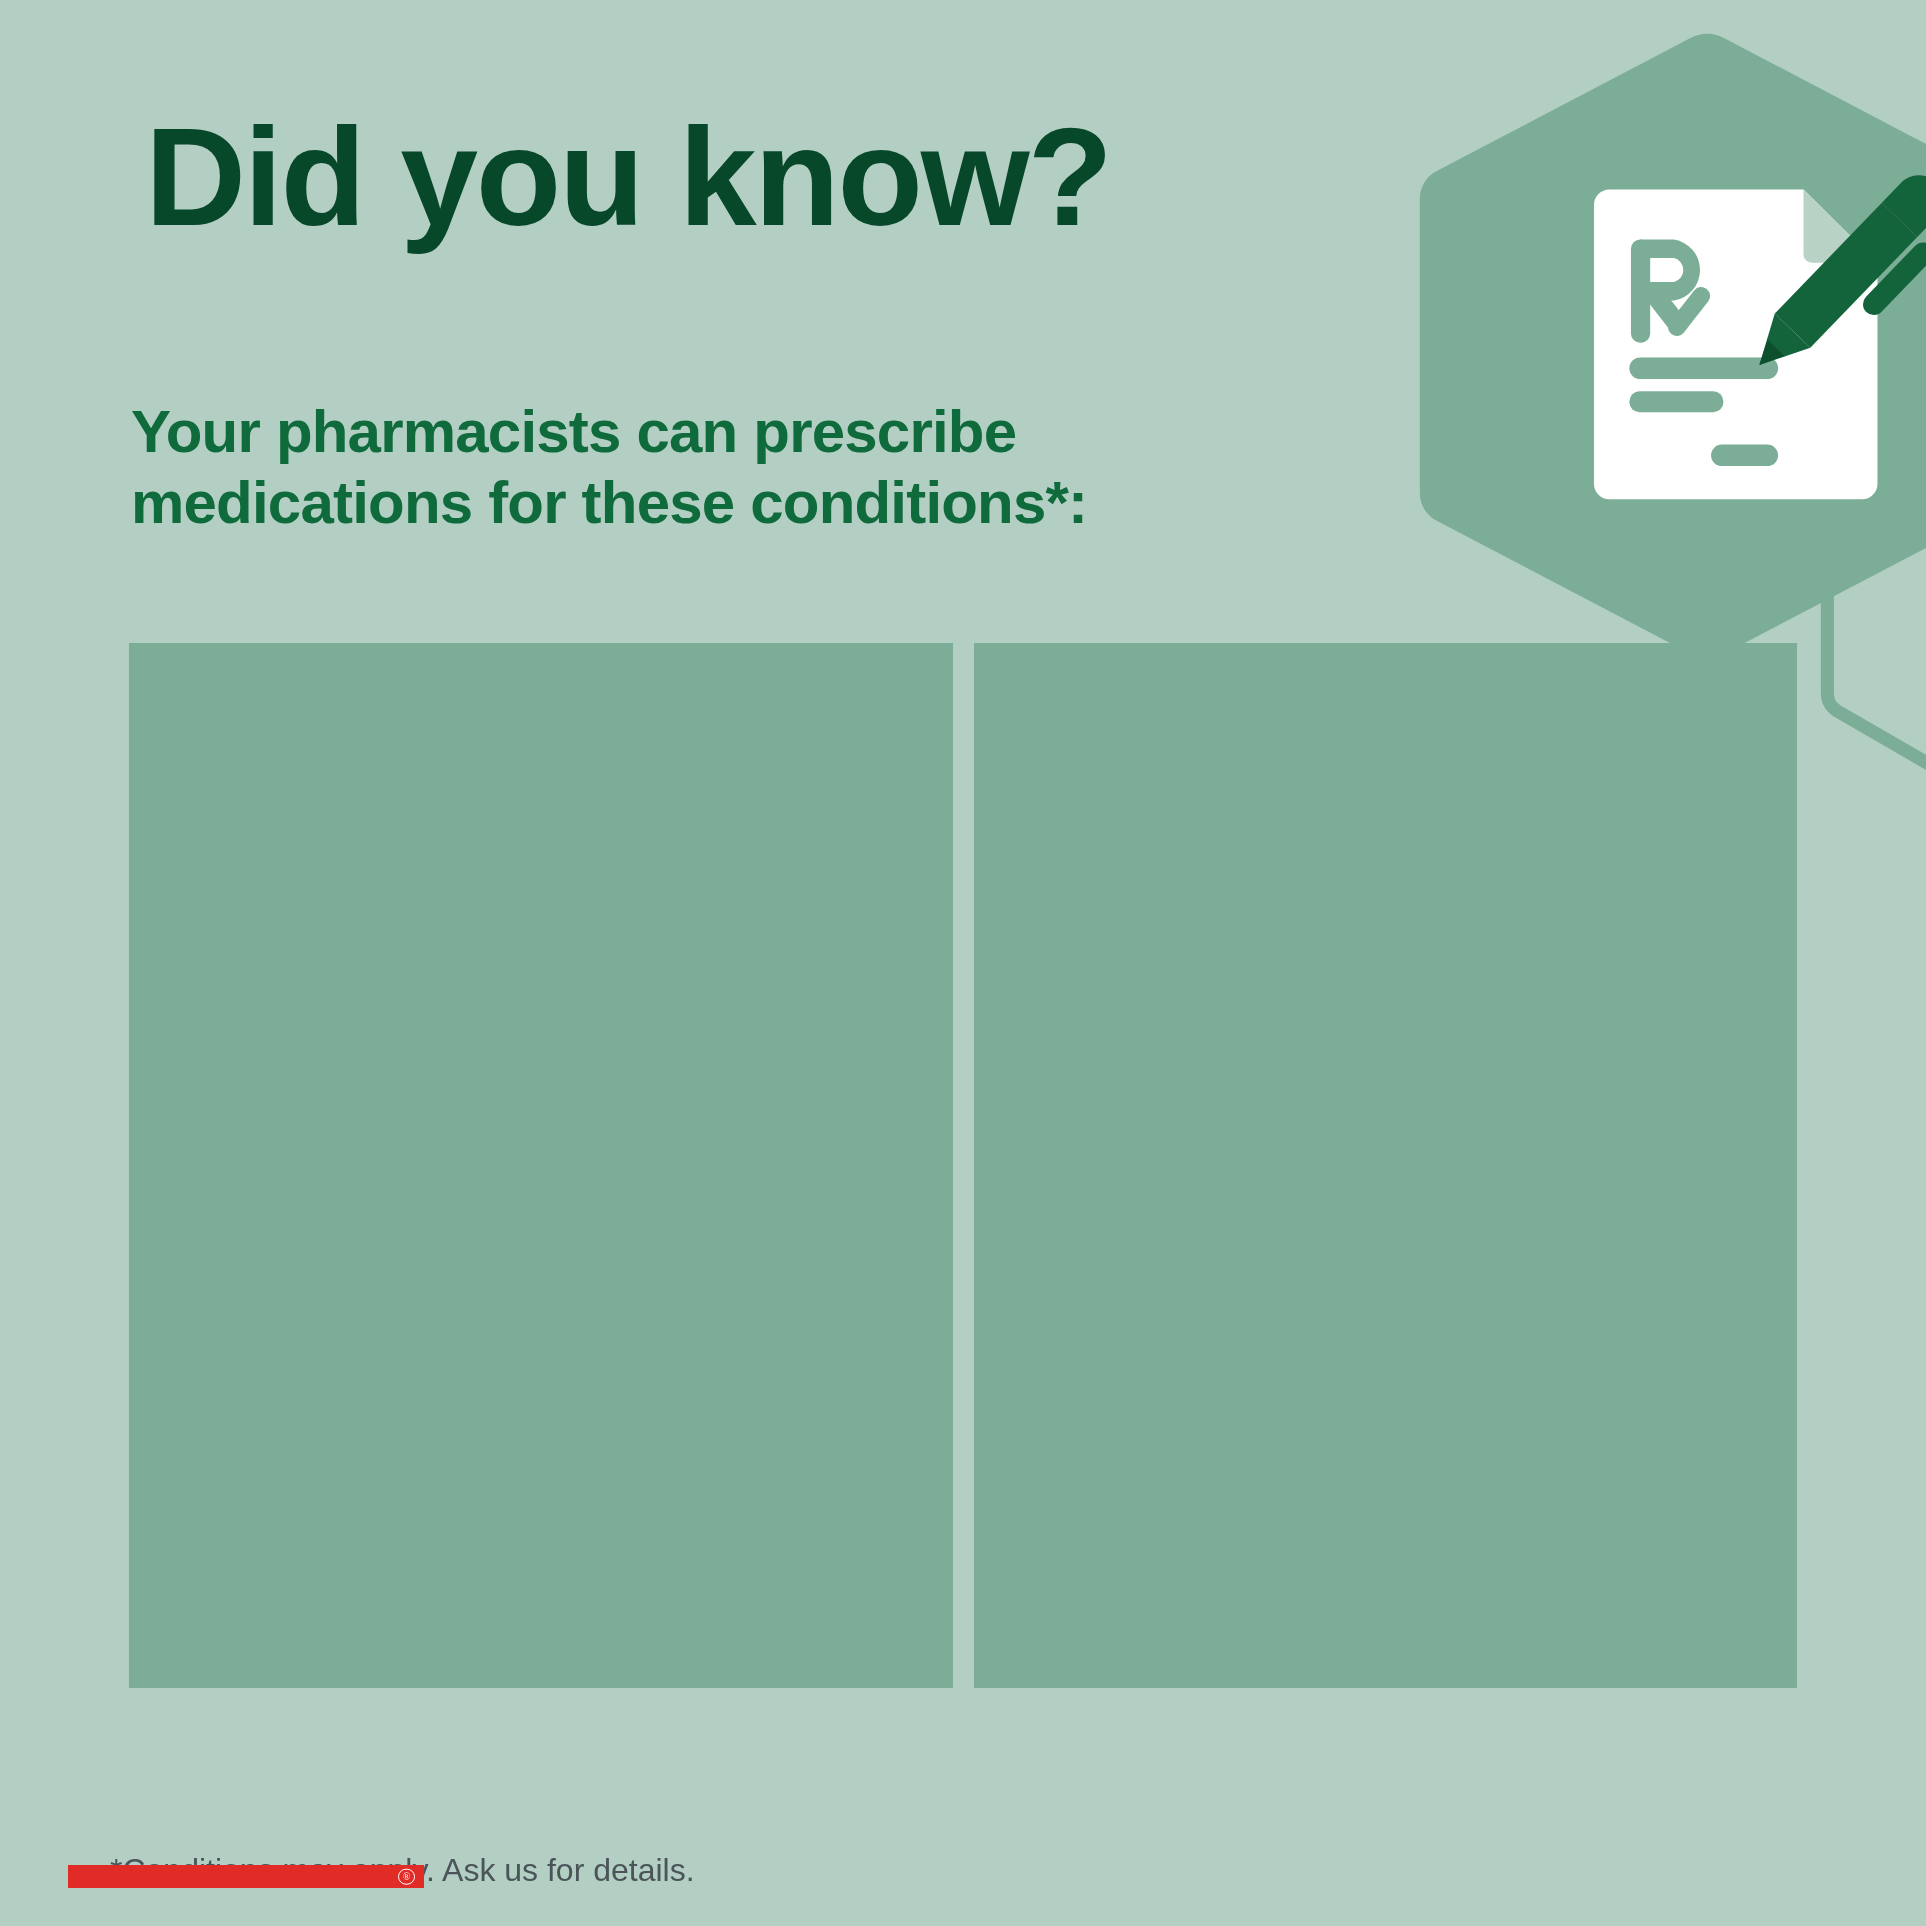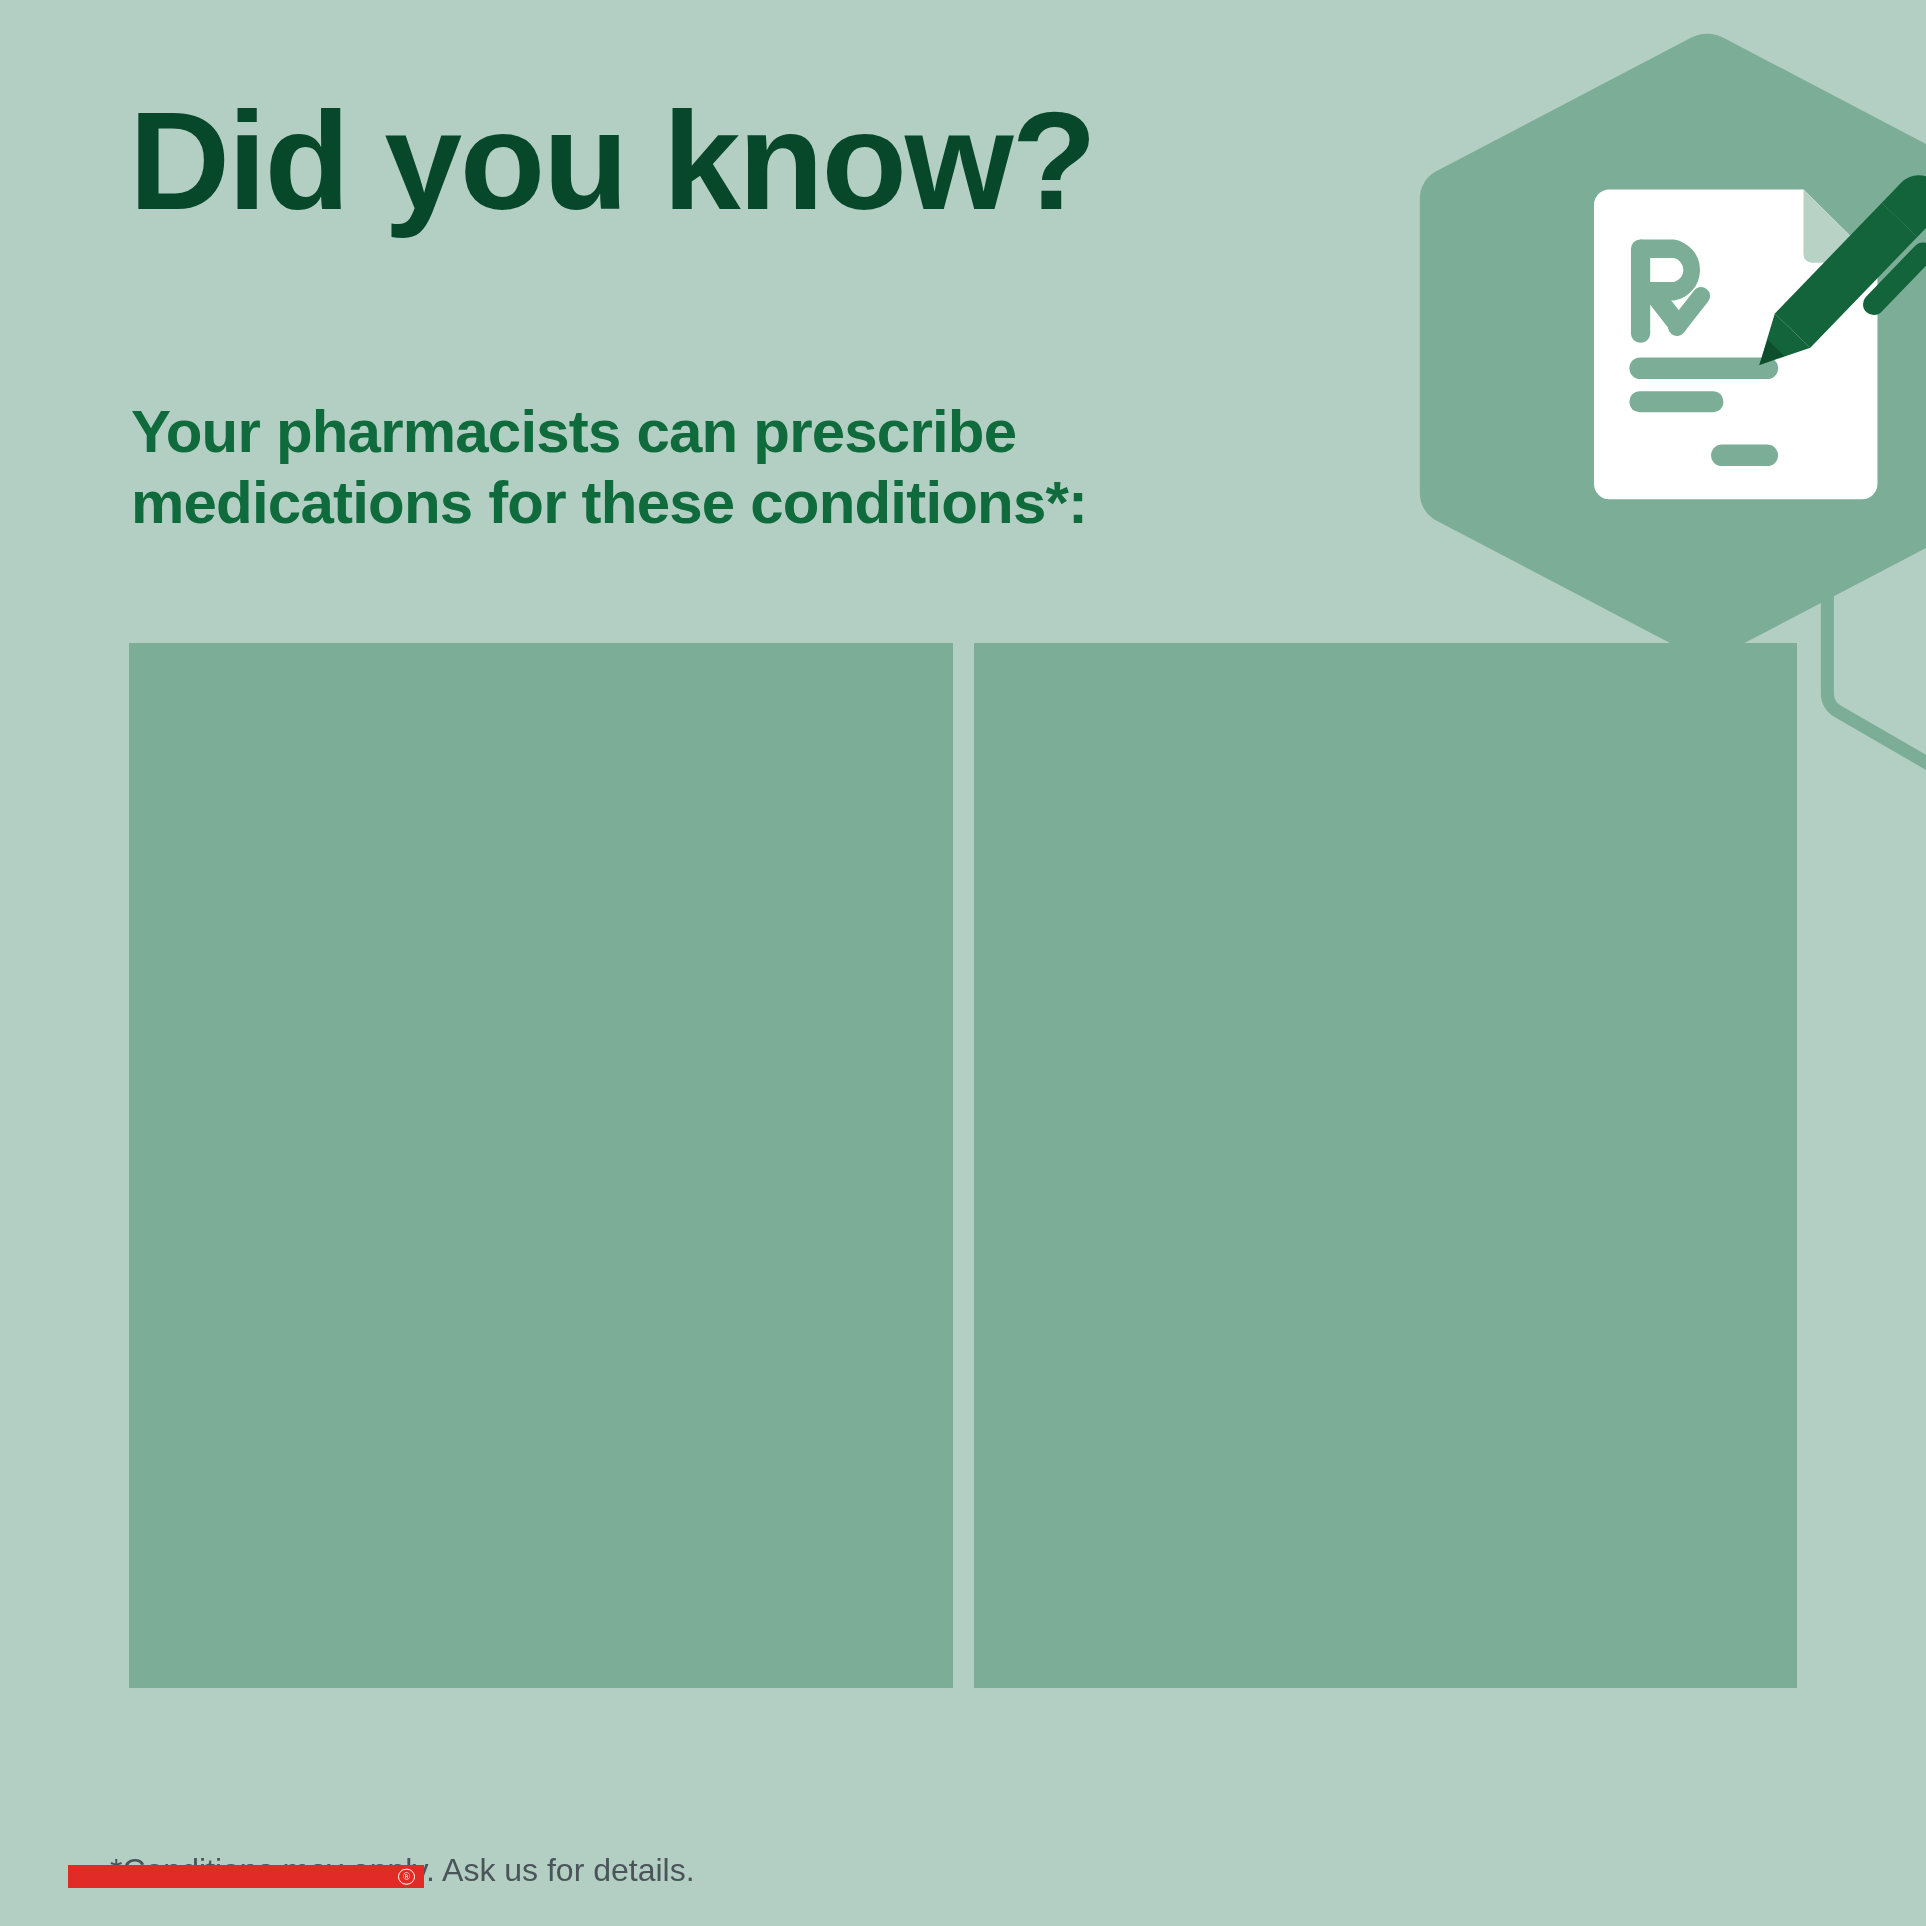--- a/index.html
+++ b/index.html
@@ -24,21 +24,21 @@
     height: 1926px;
     pointer-events: none;
   }
 
   
   .headline {
     position: absolute;
     left: 129px;
     top: 91px;
     width: 1156px;
-    margin: 0;
+    margin: 16px;
     font-size: 140px;
     line-height: 1.0;
     font-weight: 700;
     letter-spacing: -2.3px;
     color: #07472A;
     font-family: "Liberation Sans", sans-serif;
   }
   .subhead {
     position: absolute;
     left: 131px;

